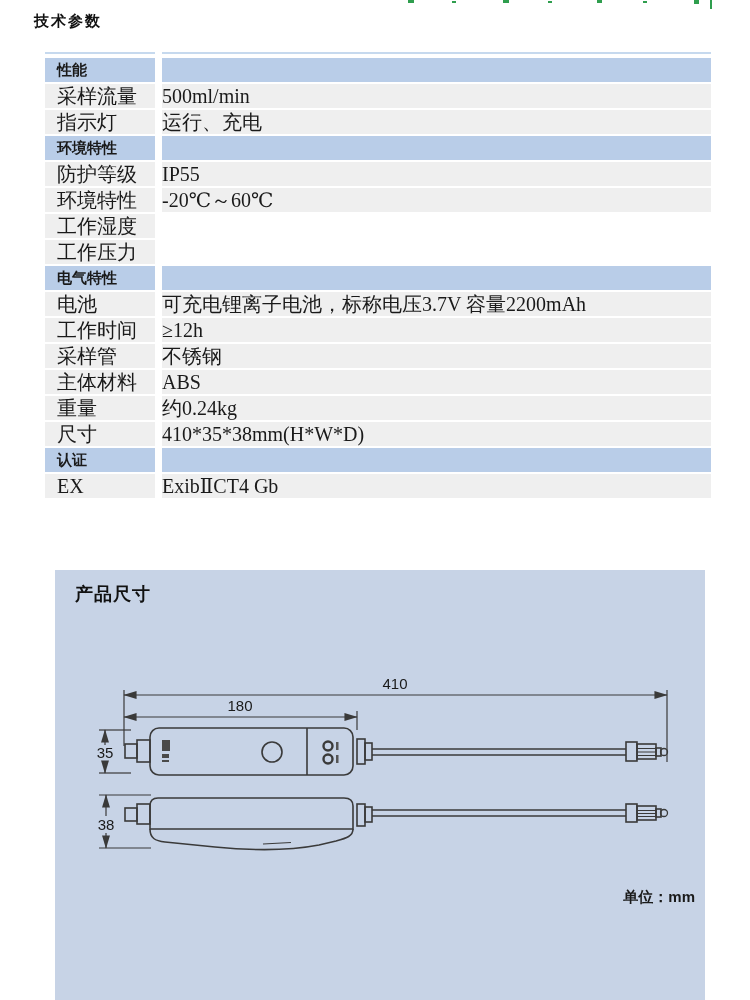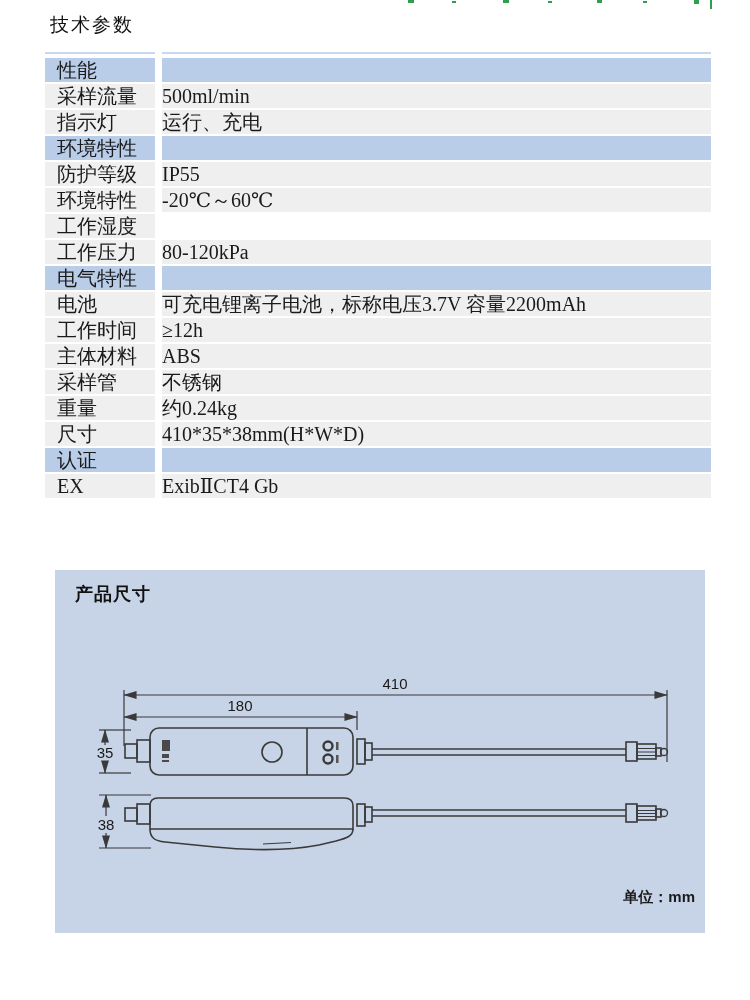--- a/index.html
+++ b/index.html
@@ -10,44 +10,44 @@
   }
   :root{
     --header-bg:#b9cde8;
     --row-bg:#efefef;
     --panel-bg:#c7d3e6;
     --stroke:#3a3a3a;
     --green:#2f9e4e;
   }
   .artifact{position:absolute;background:var(--green);}
   .page-title{
-    position:absolute;left:50px;top:12px;
-    font-size:19px;font-weight:normal;color:#111;letter-spacing:2px;
+    position:absolute;left:34px;top:12px;
+    font-size:15px;font-weight:bold;color:#111;letter-spacing:2px;
   }
   .spec-table{position:absolute;left:45px;top:52px;width:666px;}
   .table-topline{height:2px;margin-bottom:4px;display:flex;}
   .table-topline .seg1{width:110px;background:#c6d9ee;}
   .table-topline .gapseg{width:7px;}
   .table-topline .seg2{flex:1;background:#c6d9ee;}
   .spec-row{display:flex;height:24px;margin-bottom:2px;}
   .spec-row .cell{
     line-height:24px;font-size:20px;color:#1a1a1a;
     font-family:"Liberation Serif","DejaVu Serif",serif;
     white-space:nowrap;overflow:hidden;
   }
   .spec-row .label{width:98px;padding-left:12px;margin-right:7px;}
   .spec-row .value{flex:1;}
   .spec-row.data .cell{background:var(--row-bg);}
   .spec-row.section .cell{
-    background:var(--header-bg);font-weight:normal;
+    background:var(--header-bg);font-weight:bold;
     font-family:"Liberation Sans","DejaVu Sans",sans-serif;
-    font-size:20px;
+    font-size:15px;
   }
   .dims-panel{
-    position:absolute;left:55px;top:570px;width:650px;height:363px;
+    position:absolute;left:55px;top:570px;width:650px;height:431px;
     background:var(--panel-bg);
   }
   .panel-title{
     position:absolute;left:20px;top:12px;
     font-size:18px;font-weight:600;color:#111;letter-spacing:1px;
   }
   .drawing{position:absolute;left:0;top:0;}
   .drawing text{
     font-family:"Liberation Sans","DejaVu Sans",sans-serif;
     fill:#1a1a1a;
@@ -98,41 +98,40 @@
       </div>
       <div class="spec-row data">
         <div class="cell label">环境特性</div>
         <div class="cell value">-20℃～60℃</div>
       </div>
       <div class="spec-row data">
         <div class="cell label">工作湿度</div>
       </div>
       <div class="spec-row data">
         <div class="cell label">工作压力</div>
-        <div class="cell value">80-120kPa</div>
       </div>
       <div class="spec-row section">
         <div class="cell label">电气特性</div>
         <div class="cell value"></div>
       </div>
       <div class="spec-row data">
         <div class="cell label">电池</div>
         <div class="cell value">可充电锂离子电池，标称电压3.7V 容量2200mAh</div>
       </div>
       <div class="spec-row data">
         <div class="cell label">工作时间</div>
         <div class="cell value">≥12h</div>
       </div>
       <div class="spec-row data">
+        <div class="cell label">采样管</div>
+        <div class="cell value">不锈钢</div>
+      </div>
+      <div class="spec-row data">
         <div class="cell label">主体材料</div>
         <div class="cell value">ABS</div>
-      </div>
-      <div class="spec-row data">
-        <div class="cell label">采样管</div>
-        <div class="cell value">不锈钢</div>
       </div>
       <div class="spec-row data">
         <div class="cell label">重量</div>
         <div class="cell value">约0.24kg</div>
       </div>
       <div class="spec-row data">
         <div class="cell label">尺寸</div>
         <div class="cell value">410*35*38mm(H*W*D)</div>
       </div>
       <div class="spec-row section">

